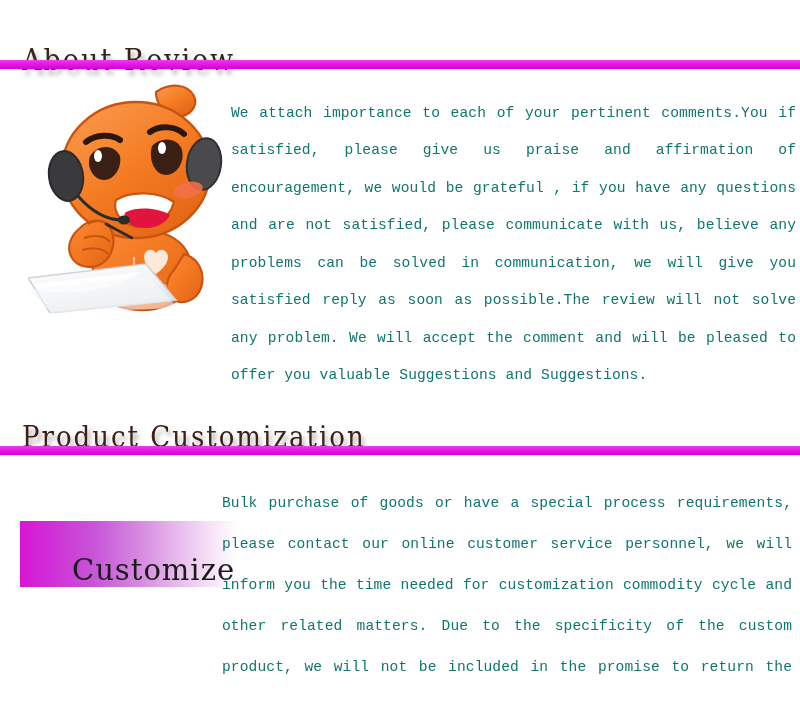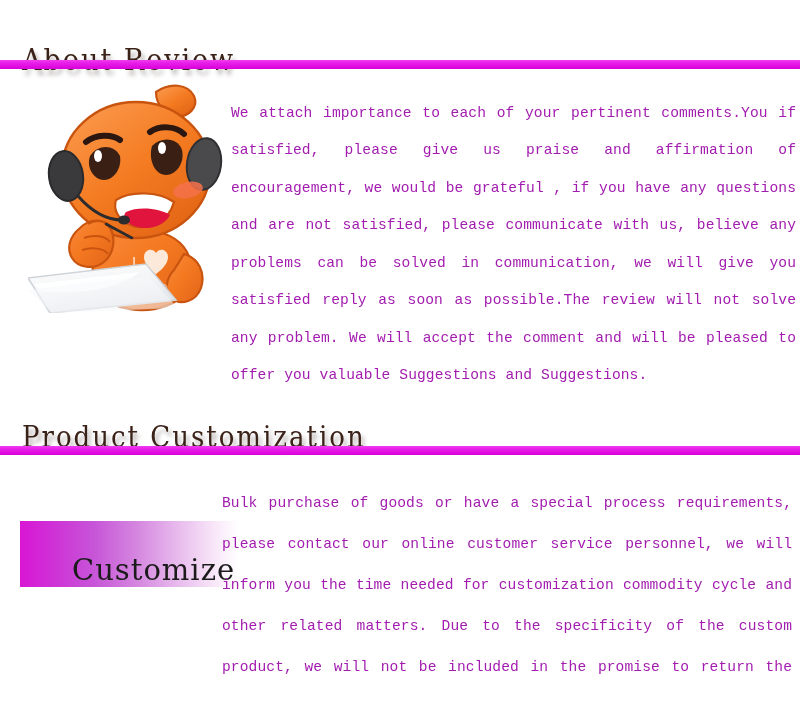--- a/index.html
+++ b/index.html
@@ -50,21 +50,21 @@
   }
   #divider-top { top: 60px; }
   #divider-middle { top: 446px; }
 
   
   .body-copy {
     position: absolute;
     font-family: "Liberation Mono", "DejaVu Sans Mono", monospace;
     font-size: 14.6px;
     line-height: 37.5px;
-    color: #a21caf;
+    color: #0f766e;
     letter-spacing: 0.1px;
     white-space: pre-line;
     text-align: justify;
   }
   #review-copy {
     left: 231px;
     top: 80px;
     width: 565px;
   }
   #customization-copy {

